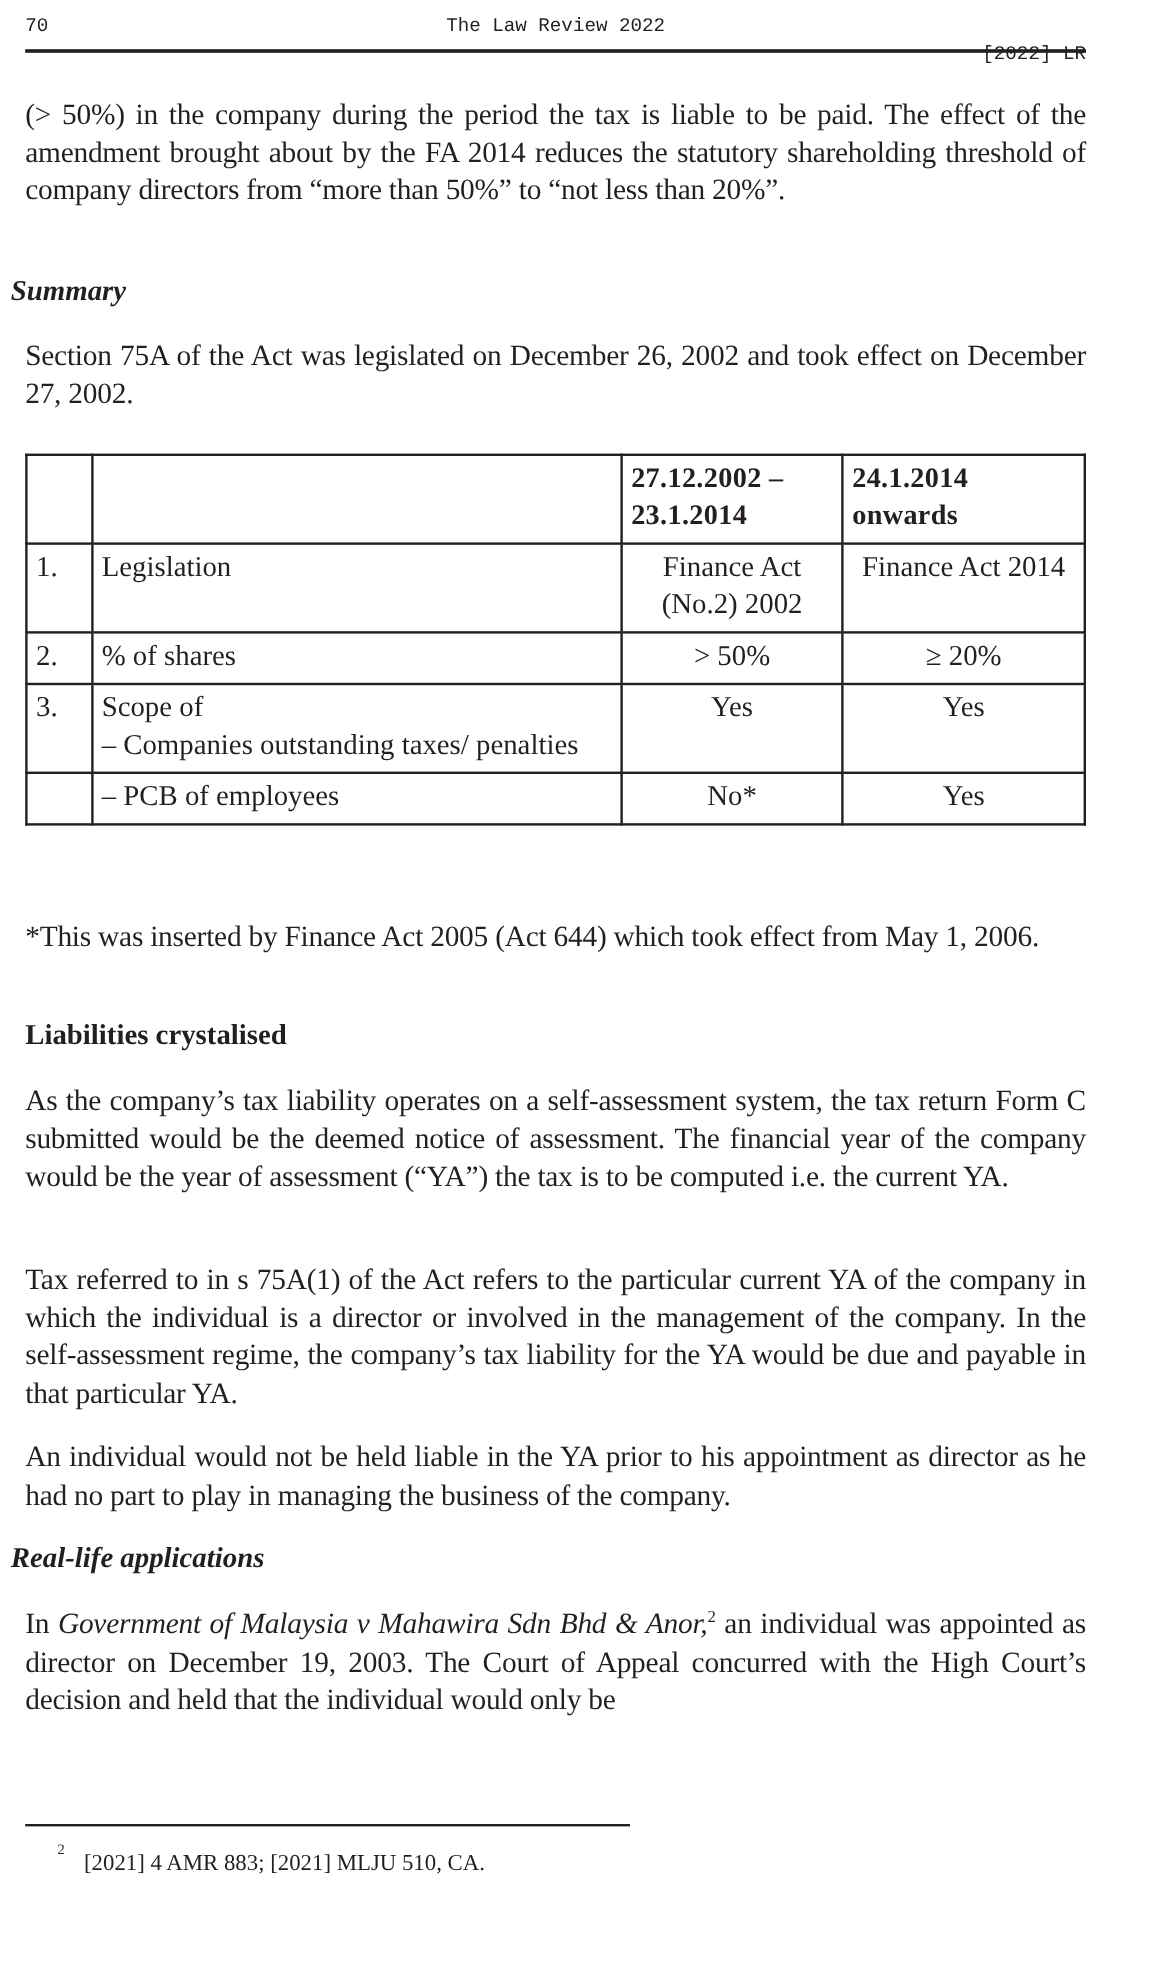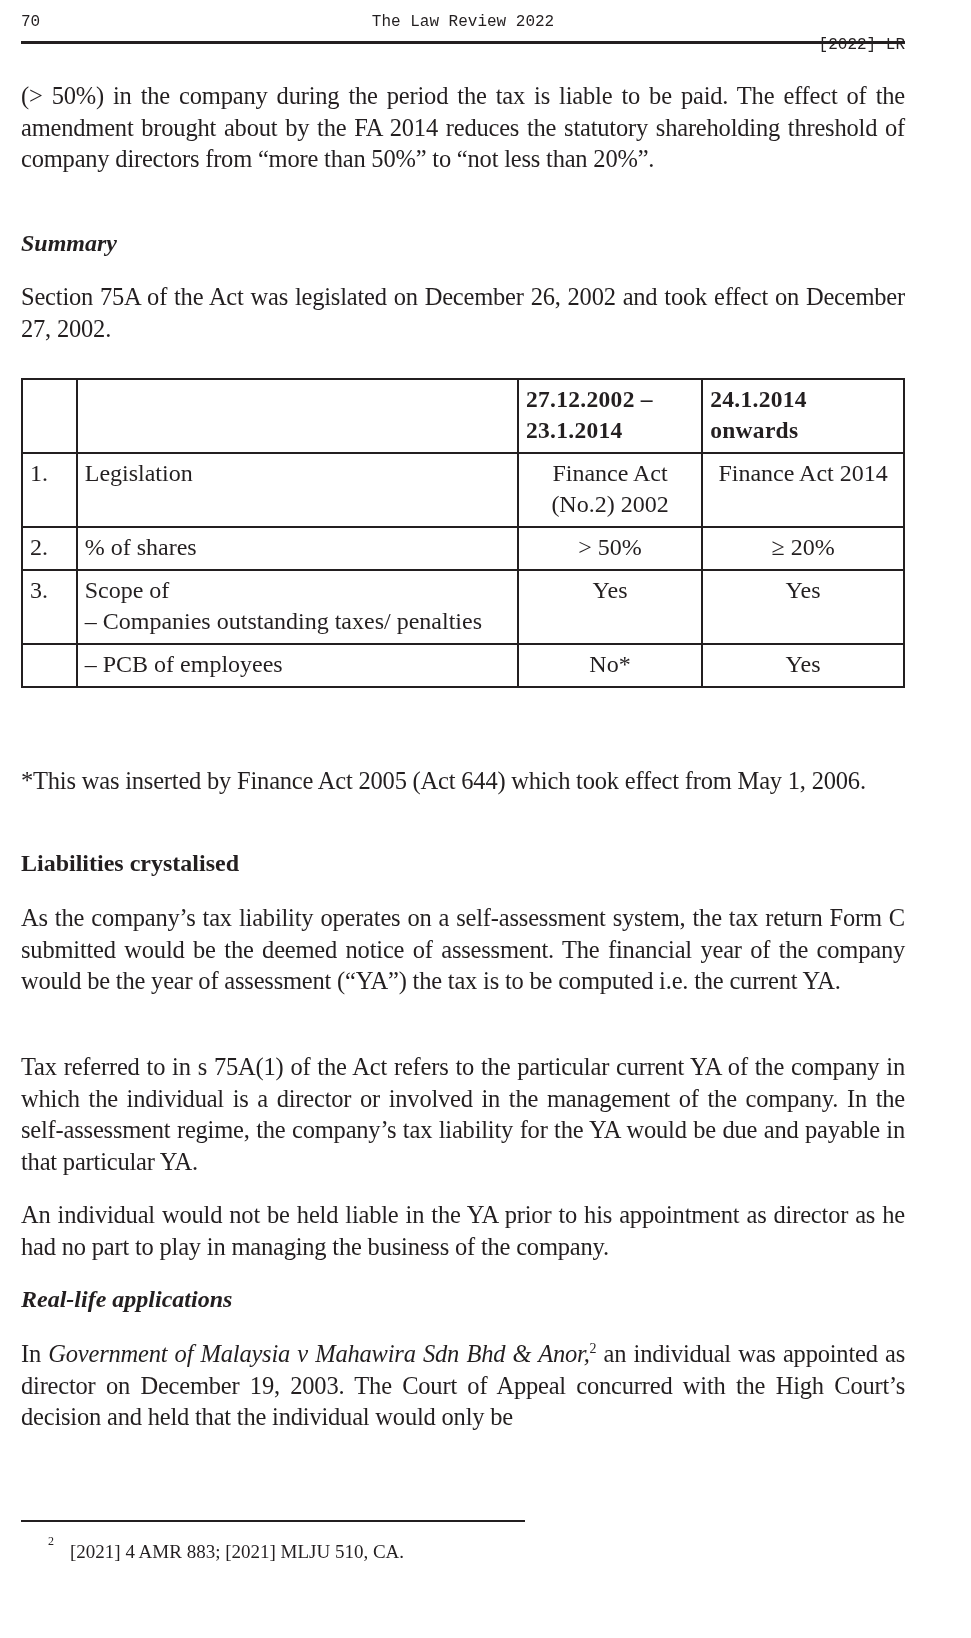--- a/index.html
+++ b/index.html
@@ -17,21 +17,21 @@
   .header .cite { position: absolute; right: 0; top: 0; margin-top: 23px; }
   .header-rule {
     position: absolute; left: 21px; top: 41px; width: 884px; height: 3px; background: #231f20;
   }
   .para {
     position: absolute; left: 21px; width: 884px;
     font-size: 24.5px; line-height: 31.5px; text-align: justify; margin: 0;
     letter-spacing: -0.2px;
   }
   .heading-it {
-    position: absolute; left: 21px; font-size: 24px; font-style: italic; font-weight: bold; margin: 0;
+    position: absolute; left: 9px; font-size: 24px; font-style: italic; font-weight: bold; margin: 0;
     line-height: 30px;
   }
   .heading-b {
     position: absolute; left: 21px; font-size: 24px; font-weight: bold; margin: 0; line-height: 30px;
   }
   table.summary {
     position: absolute; left: 21px; top: 378px; width: 884px;
     border-collapse: collapse; font-size: 24px; line-height: 31px;
   }
   table.summary td, table.summary th {

